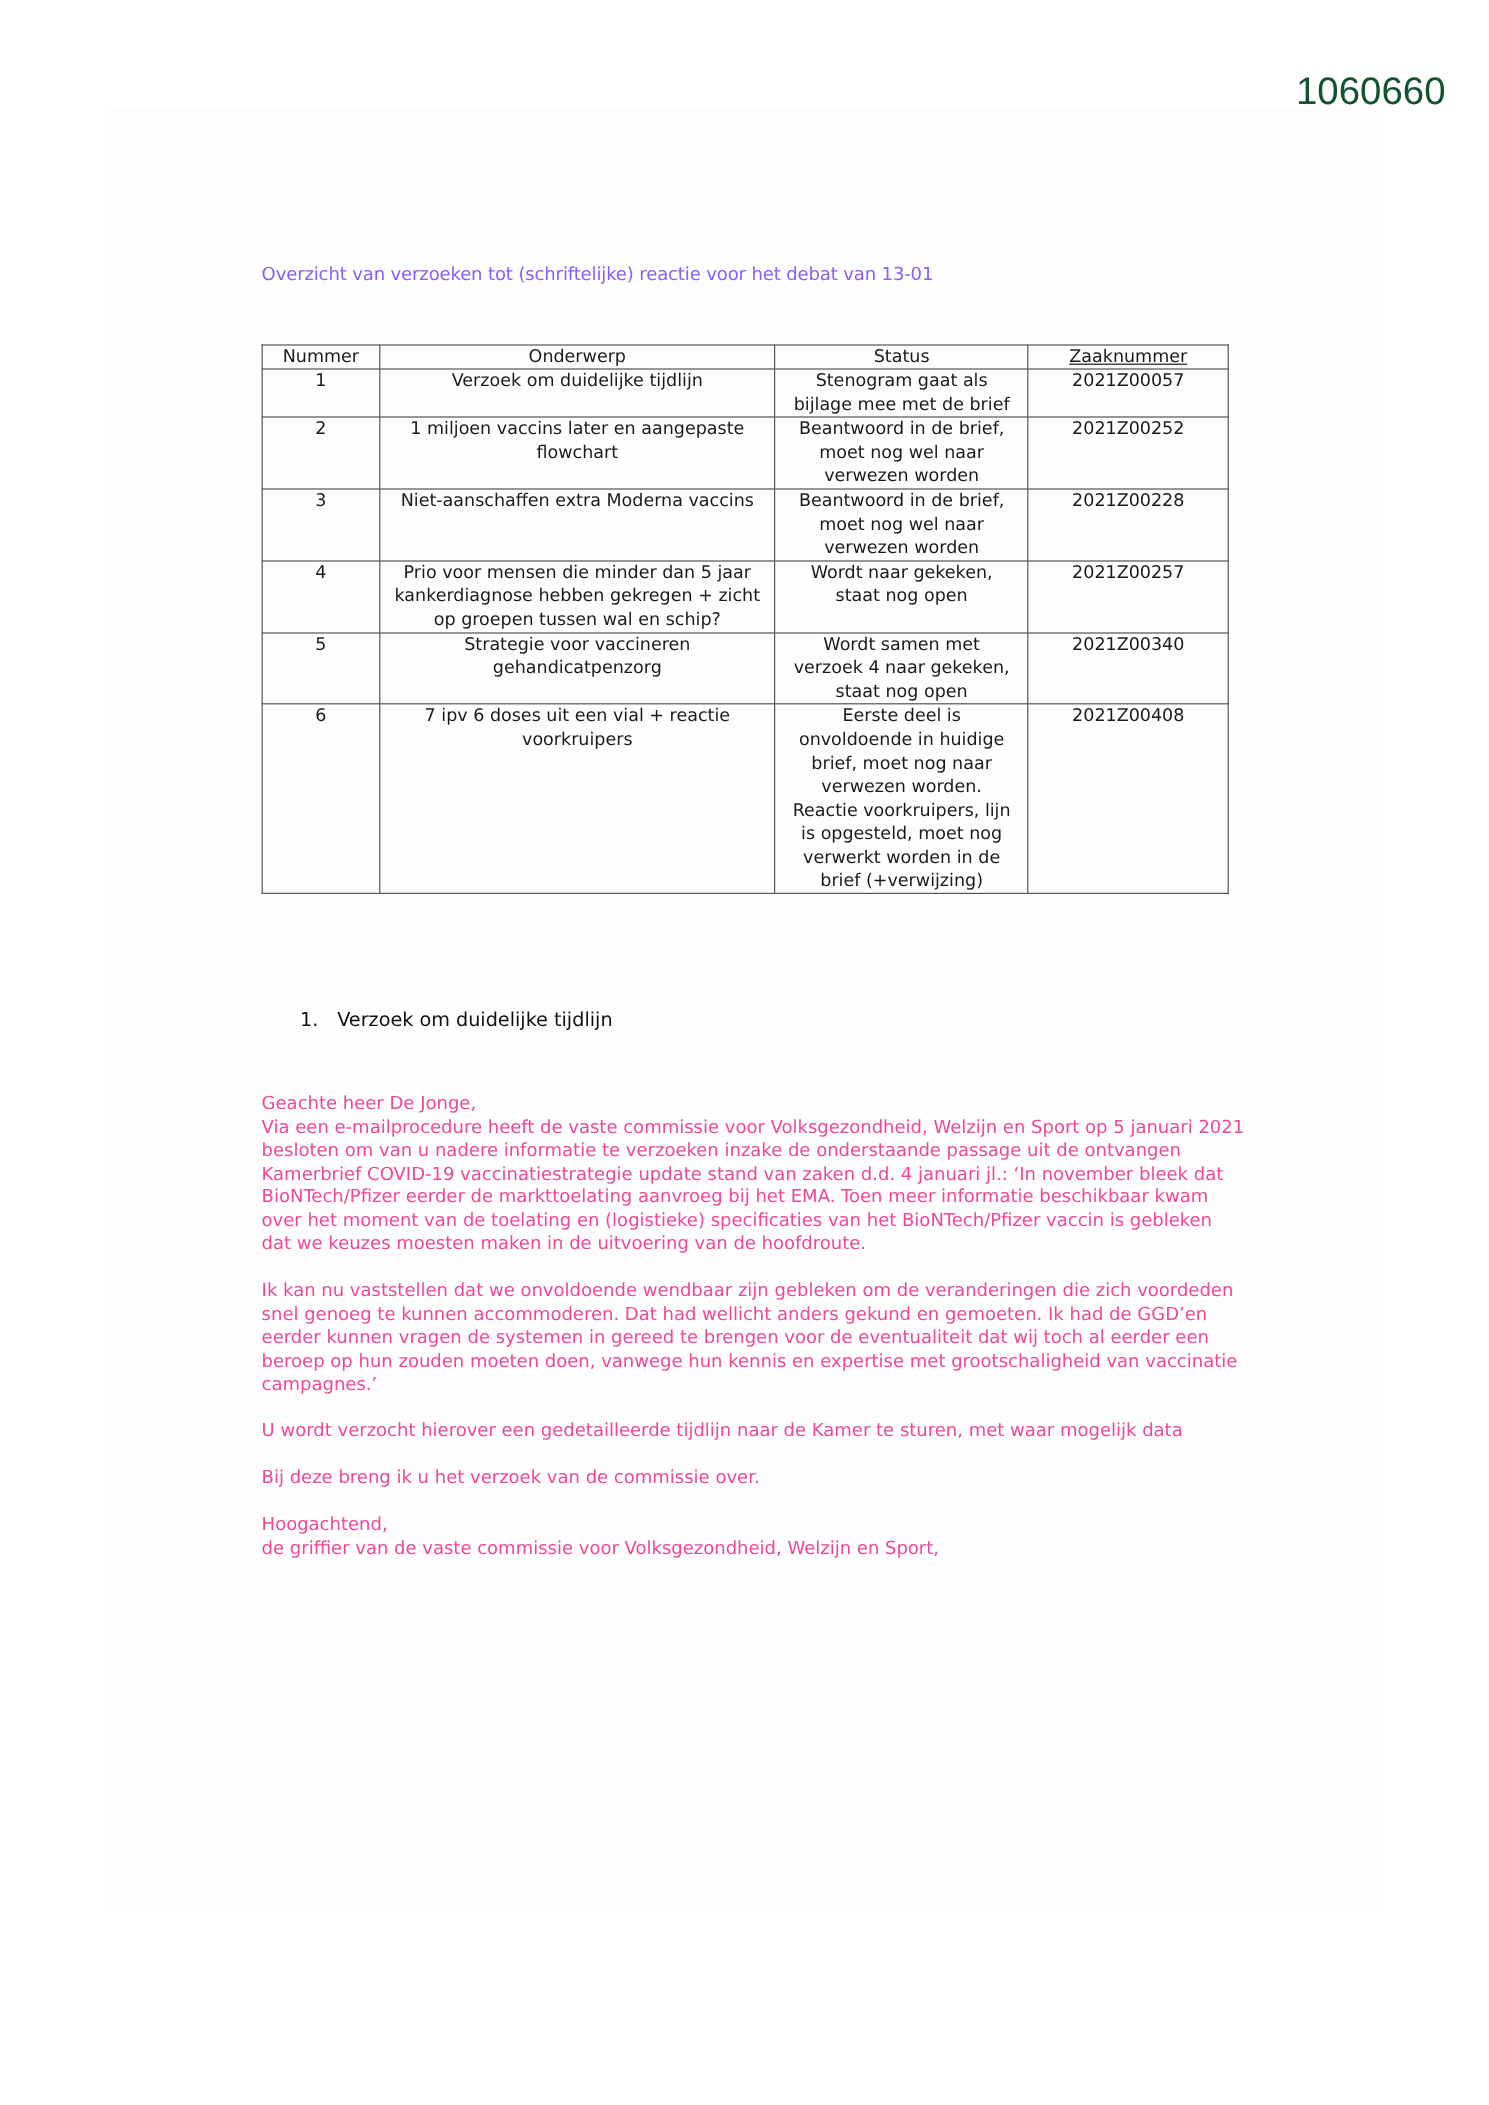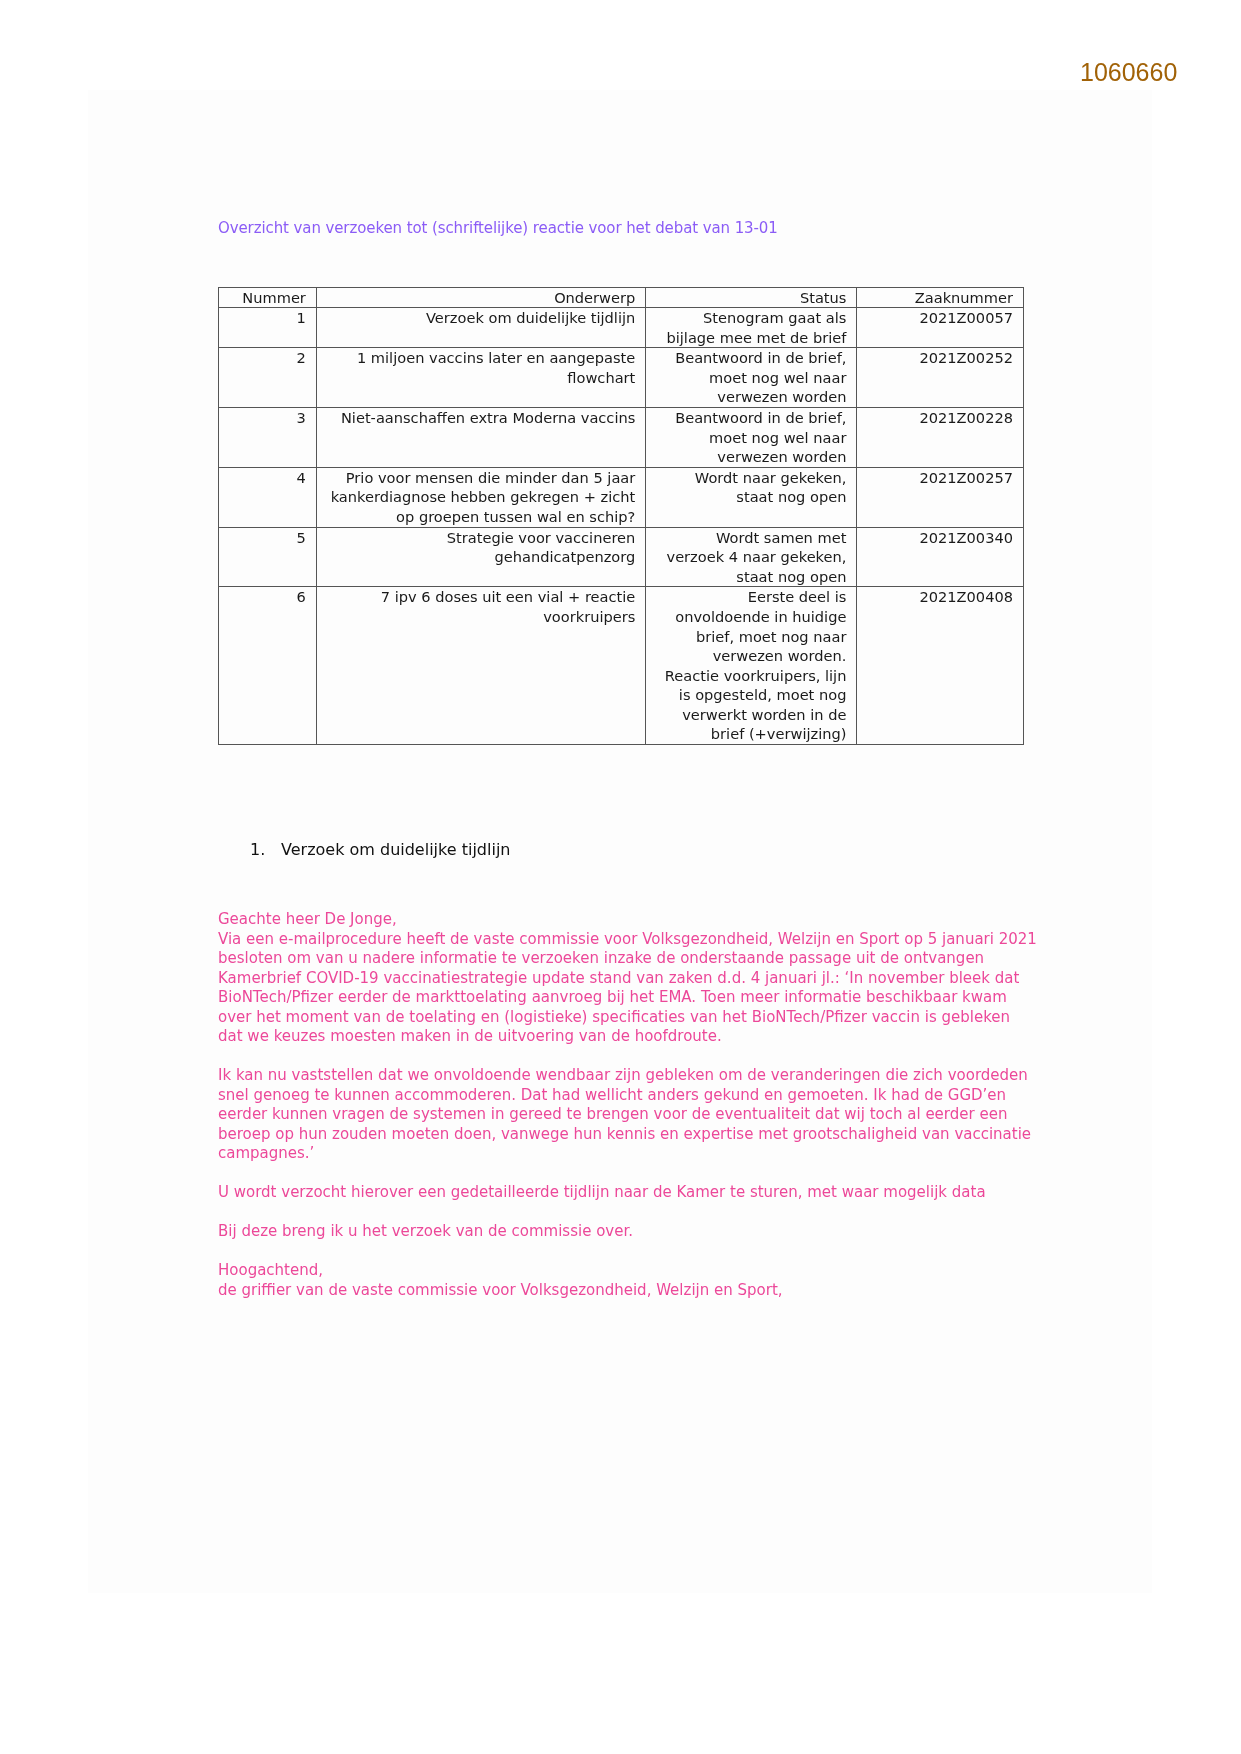--- a/index.html
+++ b/index.html
@@ -3,40 +3,40 @@
   <meta charset="utf-8">
   <style>
     html, body { margin: 0; padding: 0; }
     body {
       width: 1241px; height: 1754px; background: #ffffff; position: relative;
       font-family: "DejaVu Sans", sans-serif; color: #111;
       overflow: hidden;
     }
     .doc-id {
       position: absolute; left: 1080px; top: 58px;
-      font-family: "Liberation Sans", sans-serif; font-size: 25px; color: #a16207;
+      font-family: "Liberation Sans", sans-serif; font-size: 32px; color: #14532d;
     }
     .scan-area {
       position: absolute; left: 88px; top: 90px; width: 1064px; height: 1503px;
       background: #fdfdfd;
     }
     .title {
       position: absolute; left: 218px; top: 219px;
       font-size: 15px; letter-spacing: -0.1px; color: #8b5cf6;
     }
     table.overview {
       position: absolute; left: 218px; top: 287px; width: 806px;
       border-collapse: collapse; font-size: 14.6px; color: #1a1a1a;
     }
     table.overview td, table.overview th {
-      border: 1px solid #555; vertical-align: top; text-align: right;
+      border: 1px solid #555; vertical-align: top; text-align: center;
       padding: 0 10px 0 10px; line-height: 19.6px; font-weight: normal;
     }
     table.overview th { line-height: 19px; }
-    .c1 { width: 77px; } .c2 { width: 310px; } .c3 { width: 191px; } .c4 { width: 146px; }
+    .c1 { width: 77px; } .c2 { width: 310px; } .c3 { width: 191px; } .c4 { width: 146px; text-decoration: underline; }
     .bold { font-weight: bold; }
     .section-heading {
       position: absolute; left: 250px; top: 840px;
       font-size: 16px; font-weight: normal; color: #111;
     }
     .section-heading .num { display: inline-block; width: 31px; }
     .letter {
       position: absolute; left: 218px; top: 910px; width: 820px;
       font-size: 15px; line-height: 19.5px; color: #ec4899;
     }

